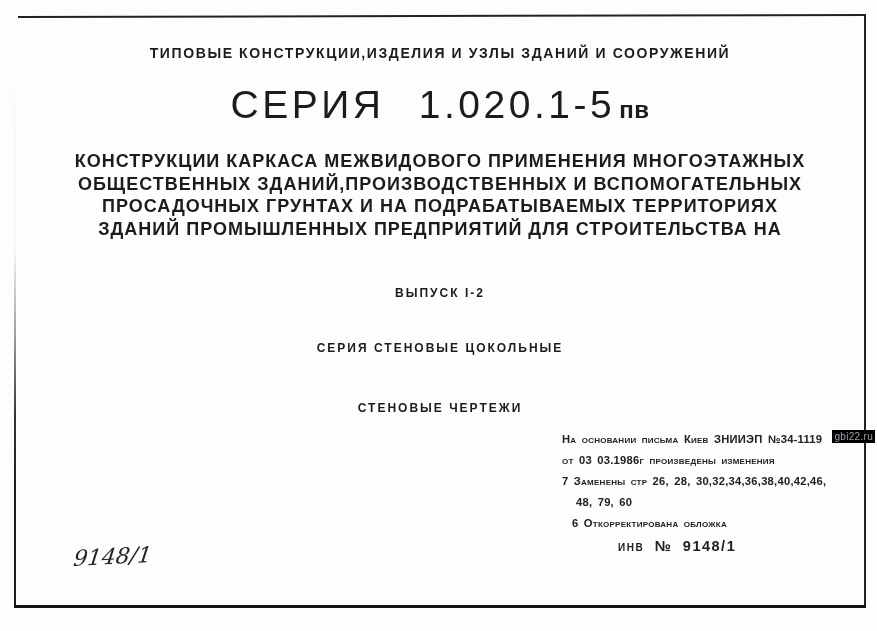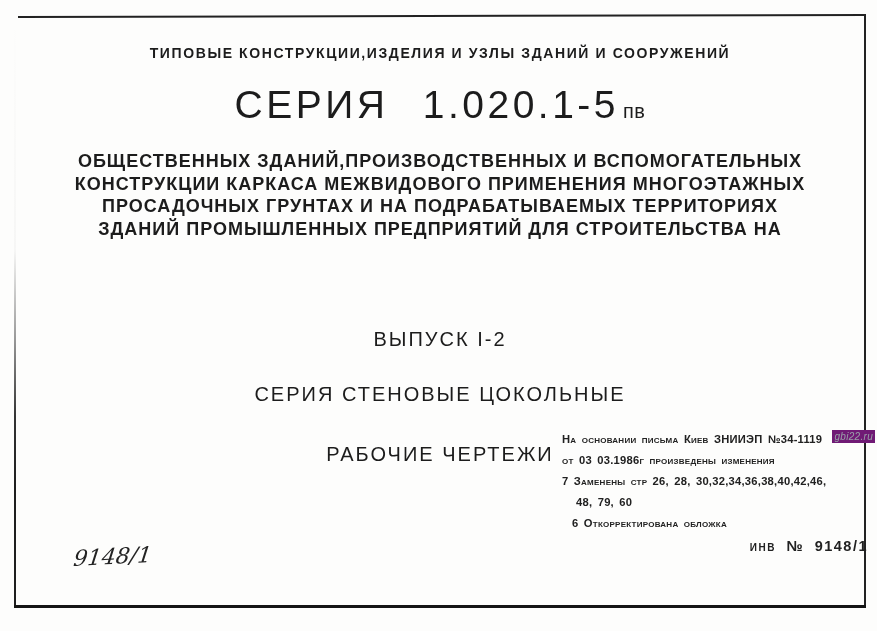--- a/index.html
+++ b/index.html
@@ -31,55 +31,53 @@
   }
 
   .series {
     top: 83px;
     font-size: 39px;
     font-weight: 400;
     letter-spacing: 3.5px;
     word-spacing: 20px;
   }
   .series-suffix {
-    font-size: 20px;
-    font-weight: 400;
+    font-size: 24px;
+    font-weight: 700;
     letter-spacing: 0.5px;
     word-spacing: normal;
     margin-left: 4px;
   }
 
   .desc {
     top: 150px;
     font-size: 18px;
     font-weight: 700;
     letter-spacing: 1px;
     line-height: 22.5px;
   }
 
   .midtitle {
-    font-size: 20px;
-    font-weight: 400;
+    font-size: 12px;
+    font-weight: 700;
     letter-spacing: 2px;
-    margin-top: 42px;
   }
   .issue { top: 286px; }
   .sub1  { top: 341px; }
   .sub2  { top: 401px; }
 
   .watermark {
     position: absolute;
     right: 2px;
     top: 430px;
     font-size: 10px;
     color: #9aa1a9;
     letter-spacing: 0.3px;
-    background: #701a75;
+    background: #000000;
     padding: 1px 2px;
-    font-style: italic;
   }
 
   .side-number {
     position: absolute;
     left: 74px;
     top: 544px;
     font-family: "DejaVu Serif", serif;
     font-style: italic;
     font-size: 22px;
     font-weight: 500;
@@ -103,51 +101,50 @@
   }
   .ann-indent-sm { padding-left: 14px; }
   .ann-indent-md { padding-left: 10px; }
   .sig-line .sig { display: inline-block; vertical-align: -5px; margin: 0 5px; }
   .inv-line {
     margin-top: 2px;
     padding-left: 56px;
     font-size: 14.5px;
     letter-spacing: 1.5px;
     word-spacing: 5px;
-    text-align: right;
   }
 </style>
 </head>
 <body>
 
 <div class="page">
 
   <div class="frame-top"></div>
   <div class="frame-right"></div>
   <div class="frame-bottom"></div>
   <div class="frame-left"></div>
 
   <div class="centered header-line">ТИПОВЫЕ КОНСТРУКЦИИ,ИЗДЕЛИЯ И УЗЛЫ ЗДАНИЙ И СООРУЖЕНИЙ</div>
 
   <div class="centered series">
     <span>СЕРИЯ 1.020.1-5</span><span class="series-suffix">пв</span>
   </div>
 
   <div class="centered desc">
+    <div>КОНСТРУКЦИИ КАРКАСА МЕЖВИДОВОГО ПРИМЕНЕНИЯ МНОГОЭТАЖНЫХ</div>
     <div>ОБЩЕСТВЕННЫХ ЗДАНИЙ,ПРОИЗВОДСТВЕННЫХ И ВСПОМОГАТЕЛЬНЫХ</div>
-    <div>КОНСТРУКЦИИ КАРКАСА МЕЖВИДОВОГО ПРИМЕНЕНИЯ МНОГОЭТАЖНЫХ</div>
     <div>ПРОСАДОЧНЫХ ГРУНТАХ И НА ПОДРАБАТЫВАЕМЫХ ТЕРРИТОРИЯХ</div>
     <div>ЗДАНИЙ ПРОМЫШЛЕННЫХ ПРЕДПРИЯТИЙ ДЛЯ СТРОИТЕЛЬСТВА НА</div>
   </div>
 
   <div class="centered midtitle issue">ВЫПУСК I-2</div>
 
   <div class="centered midtitle sub1">СЕРИЯ СТЕНОВЫЕ ЦОКОЛЬНЫЕ</div>
 
-  <div class="centered midtitle sub2">РАБОЧИЕ ЧЕРТЕЖИ</div>
+  <div class="centered midtitle sub2">СТЕНОВЫЕ ЧЕРТЕЖИ</div>
 
   <div class="watermark">gbi22.ru</div>
 
   <div class="side-number">9148/1</div>
 
   <div class="annotation">
     <div class="ann-line">На основании письма Киев ЗНИИЭП №34-1119</div>
     <div class="ann-line">от 03 03.1986г произведены изменения</div>
     <div class="ann-line">7 Заменены стр 26, 28, 30,32,34,36,38,40,42,46,</div>
     <div class="ann-line ann-indent-sm">48, 79, 60</div>

